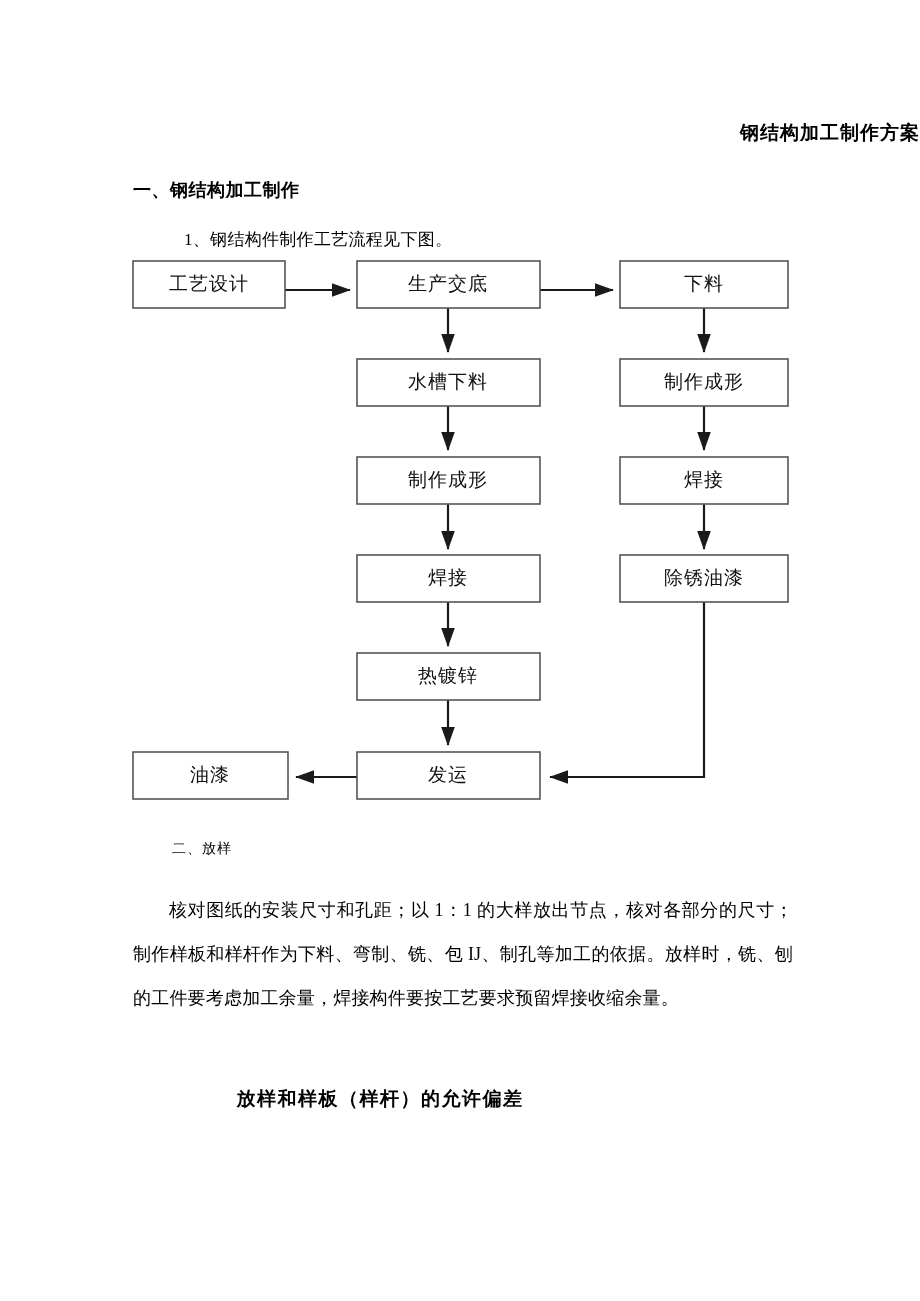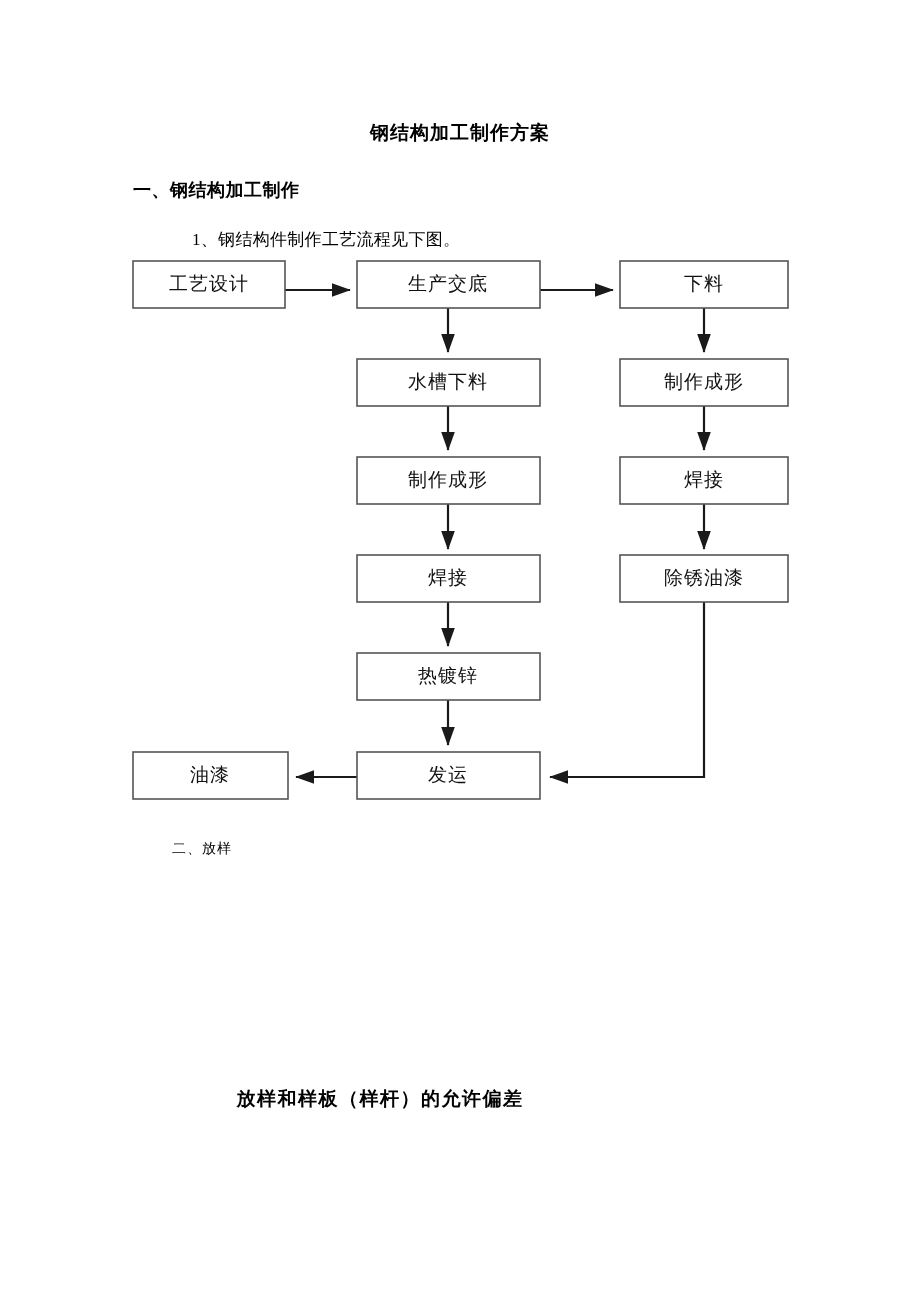--- a/index.html
+++ b/index.html
@@ -22,40 +22,40 @@
     width: 920px;
     height: 1301px;
   }
 
   
   .doc-title {
     position: absolute;
     left: 0;
     top: 120px;
     width: 920px;
-    text-align: center;
+    text-align: right;
     font-size: 19px;
     font-weight: bold;
     letter-spacing: 1px;
     font-family: "Liberation Sans", "DejaVu Sans", sans-serif;
   }
 
   .h-section {
     position: absolute;
     left: 133px;
     top: 178px;
     font-size: 18px;
     font-weight: bold;
     letter-spacing: 0.5px;
     font-family: "Liberation Sans", "DejaVu Sans", sans-serif;
   }
 
   .sub-line {
     position: absolute;
-    left: 192px;
+    left: 184px;
     top: 228px;
     font-size: 17px;
     letter-spacing: 0.3px;
   }
 
   .h-section2 {
     position: absolute;
     left: 172px;
     top: 840px;
     font-size: 14px;
@@ -219,16 +219,17 @@
 
     <g class="hit">
       <rect class="node-rect" x="133" y="752" width="155" height="47"></rect>
       <text class="node-label" x="210" y="777">油漆</text>
     </g>
   </svg>
 
 
   <div class="h-section2">二、放样</div>
 
+  <div class="para">核对图纸的安装尺寸和孔距；以 1：1 的大样放出节点，核对各部分的尺寸；制作样板和样杆作为下料、弯制、铣、包 IJ、制孔等加工的依据。放样时，铣、刨的工件要考虑加工余量，焊接构件要按工艺要求预留焊接收缩余量。</div>
 
   <div class="bottom-heading">放样和样板（样杆）的允许偏差</div>
 
 </div>
 
 </body></html>

